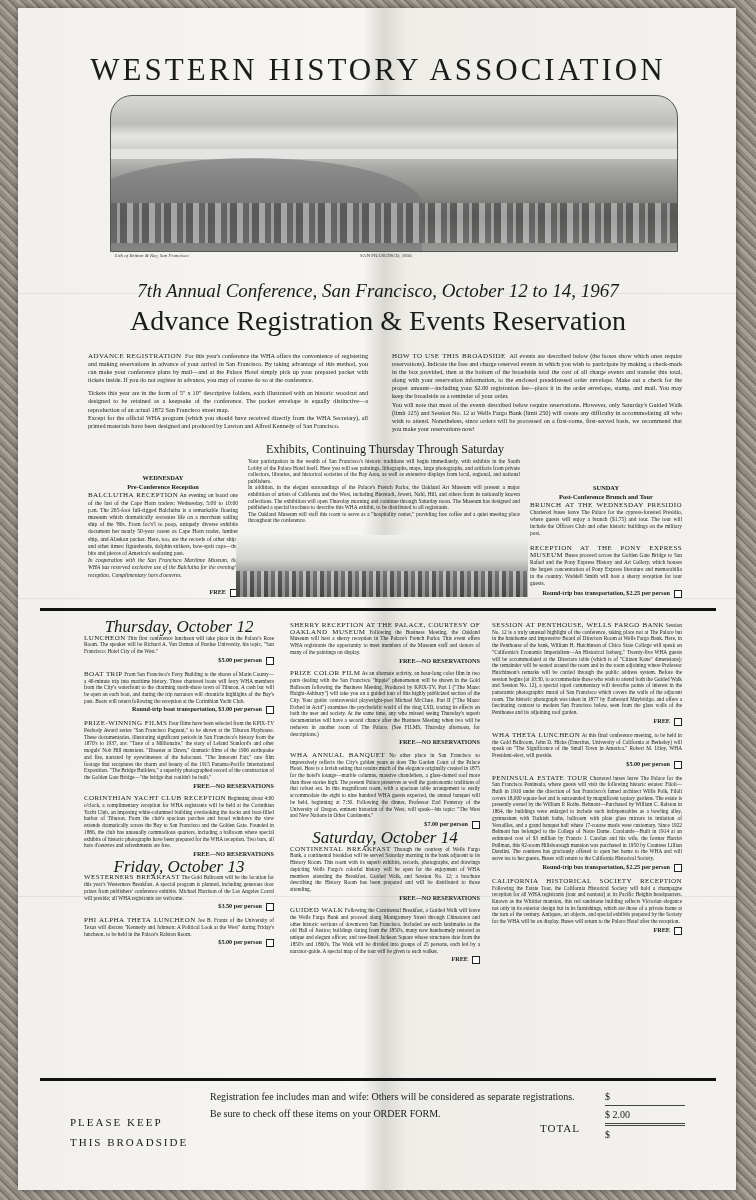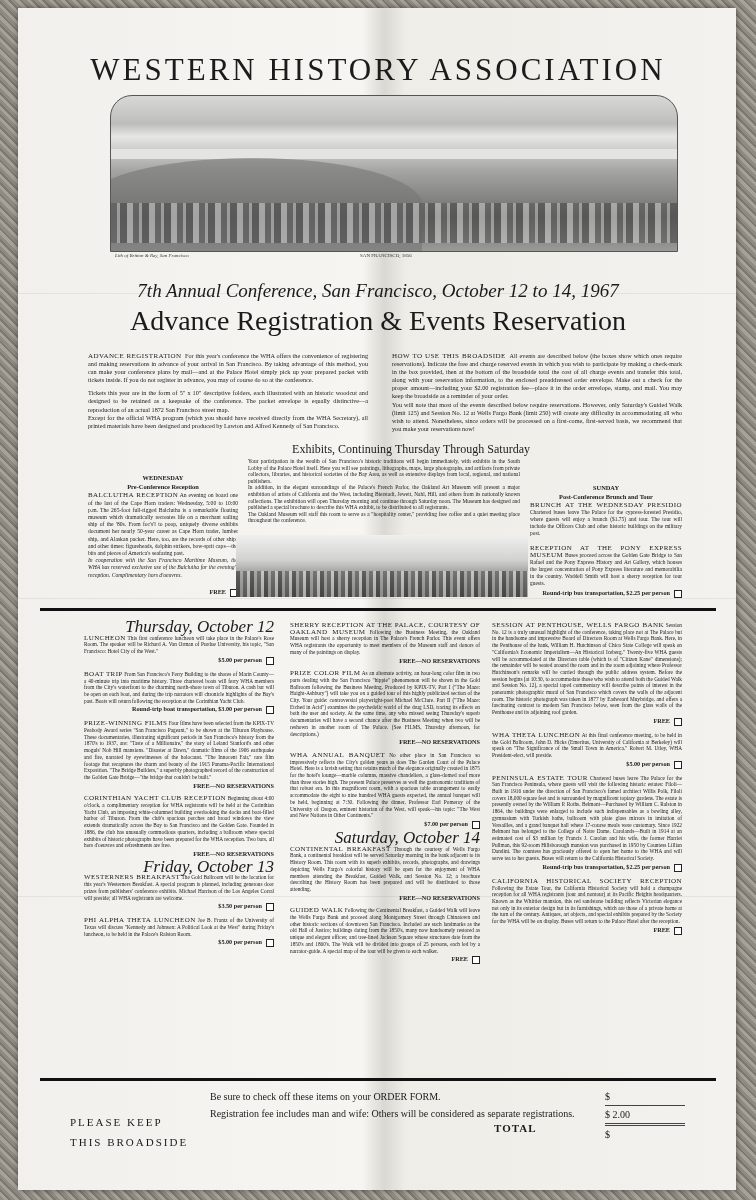--- a/index.html
+++ b/index.html
@@ -19,34 +19,34 @@
     background:repeating-linear-gradient(90deg,#555 0 6px,#bbb 6px 9px,#444 9px 16px,#ccc 16px 22px);opacity:.55;}
   .engraving .sea{position:absolute;top:34%;left:0;right:0;height:10px;background:#e4e4e2;}
   .cap{position:absolute;top:253px;font-size:5px;font-style:italic;color:#333;}
   .subtitle{position:absolute;top:280px;left:0;right:0;text-align:center;font-style:italic;font-size:19px;}
   .heading{position:absolute;top:305px;left:0;right:0;text-align:center;font-size:28px;}
   .blk{position:absolute;font-size:6.2px;line-height:8.1px;text-align:justify;}
   .blk p{margin:0 0 5px 0;}
   .sc{font-variant:small-caps;letter-spacing:.4px;font-size:7px;}
   .price{text-align:right;font-weight:bold;font-size:6.2px;margin:2px 0 6px;}
   .box{display:inline-block;width:6px;height:6px;border:1px solid #222;vertical-align:middle;margin-left:4px;background:#fff;}
-  .dayhead{text-align:right;font-style:italic;font-size:17px;margin:2px 0 4px;}
+  .dayhead{text-align:center;font-style:italic;font-size:17px;margin:2px 0 4px;}
   .center-sm{text-align:center;font-weight:bold;font-size:6.4px;margin:2px 0;}
-  .sect{position:absolute;top:442px;left:240px;width:290px;text-align:right;font-size:12px;}
+  .sect{position:absolute;top:442px;left:240px;width:290px;text-align:center;font-size:12px;}
   .rule{position:absolute;left:40px;right:40px;height:3px;background:#111;}
   .cut{position:absolute;left:236px;top:535px;width:292px;height:62px;
     background:linear-gradient(180deg,#f0f0ee 0%,#d2d2d0 40%,#8d8d8b 70%,#5d5d5b 100%);}
   .cut .sh{position:absolute;bottom:0;left:0;right:0;height:26px;background:repeating-linear-gradient(90deg,#333 0 4px,#aaa 4px 7px,#555 7px 11px,#ddd 11px 14px);opacity:.6;}
   .footer{position:absolute;top:1088px;left:70px;width:620px;}
   .keep{position:absolute;left:0;top:24px;font-size:11px;letter-spacing:2px;line-height:20px;}
   .ftext{position:absolute;left:140px;top:0;font-size:10px;line-height:17px;width:400px;}
   .ftext i{font-size:9px;}
   .amt{position:absolute;left:535px;top:0;font-size:10px;line-height:17px;text-align:left;width:80px;}
   .amt div{border-bottom:1px solid #444;}
-  .total{position:absolute;left:424px;top:34px;font-size:11px;letter-spacing:1px;font-weight:bold;}
+  .total{position:absolute;left:470px;top:34px;font-size:11px;letter-spacing:1px;}
 </style>
 </head>
 <body>
 
 <div class="sheet">
   <div class="fold-h" style="top:285px"></div>
   <div class="fold-h" style="top:590px"></div>
   <div class="fold-h" style="top:888px"></div>
 </div>
 
@@ -145,22 +145,22 @@
 </div>
 
 <div class="rule" style="top:1078px"></div>
 
 <div class="footer">
   <div class="keep">
     <div>PLEASE KEEP</div>
     <div>THIS BROADSIDE</div>
   </div>
   <div class="ftext">
+    <div>Registration fee includes man and wife: Others will be considered as separate registrations.</div>
     <div>Be sure to check off these items on your ORDER FORM.</div>
-    <div>Registration fee includes man and wife: Others will be considered as separate registrations.</div>
   </div>
   <div class="amt">
     <div>$</div>
     <div style="border-bottom:3px double #444">$ 2.00</div>
     <div style="border:none">$</div>
   </div>
   <div class="total">TOTAL</div>
 </div>
 
 </body></html>

